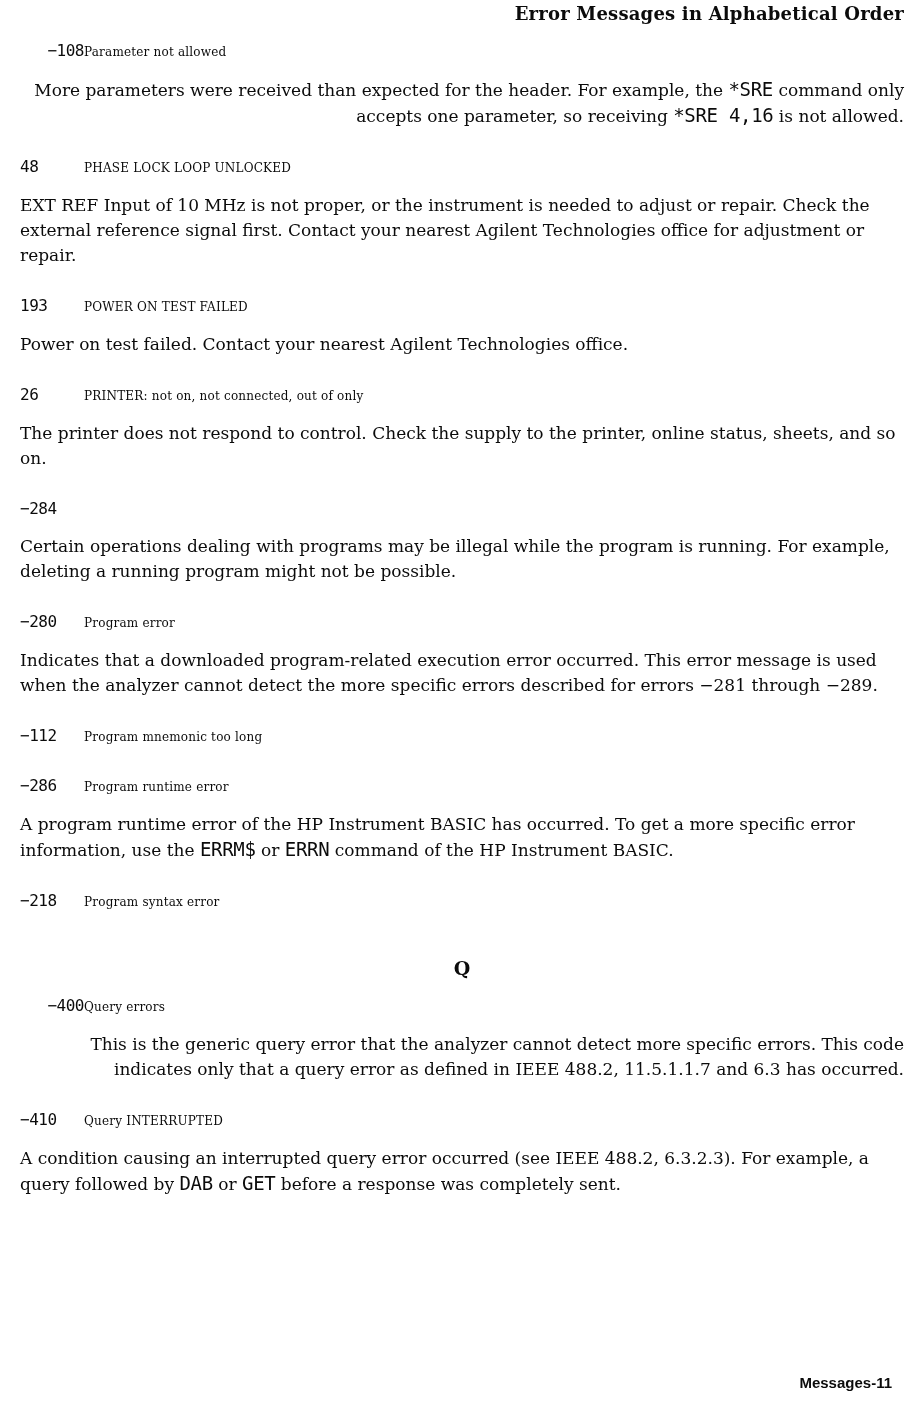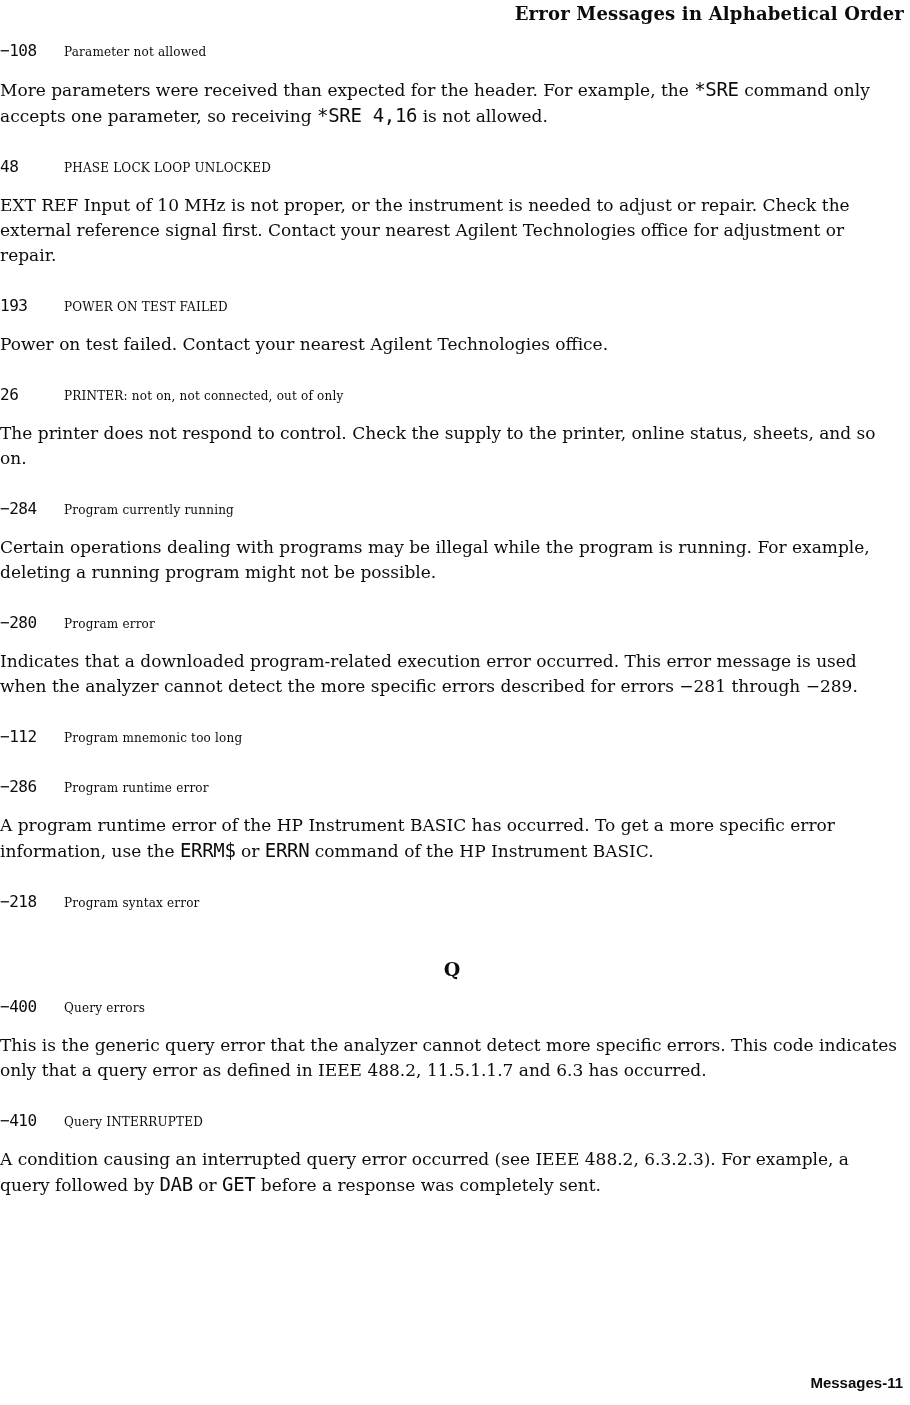--- a/index.html
+++ b/index.html
@@ -9,40 +9,40 @@
     color: #0b0b0b;
   }
   body {
     width: 910px;
     height: 1405px;
     position: relative;
     font-family: "DejaVu Serif", serif;
     overflow: hidden;
   }
   .page {
-    padding: 3px 6px 0 0;
+    padding: 3px 6px 0 20px;
   }
   .doc-header {
     text-align: right;
     font-weight: bold;
     font-size: 18px;
     line-height: 22px;
     margin-bottom: 15px;
     letter-spacing: 0.2px;
   }
   .letter-divider {
     text-align: center;
     font-weight: bold;
     font-size: 19px;
     line-height: 22px;
     margin: 44px 0 16px 0;
   }
   section[data-name="letter-section"] { margin: 0; }
   [data-name="section-entries"] .entry { margin-top: 27px; }
-  [data-name="section-entries"] .entry:first-child { margin-top: 0; }
+  [data-name="section-entries"] .entry:first-child { margin-top: 0; text-align: right; }
   .entry-heading {
     display: flex;
     align-items: baseline;
     margin: 0 0 14px 0;
     line-height: 22px;
   }
   .entry-code {
     flex: 0 0 64px;
     font-family: "DejaVu Sans Mono", monospace;
     font-size: 16px;
@@ -61,21 +61,21 @@
     max-width: 902px;
   }
   .mono {
     font-family: "DejaVu Sans Mono", monospace;
     font-size: 19px;
     letter-spacing: -0.3px;
   }
   .doc-footer {
     position: absolute;
     top: 1374px;
-    right: 7px;
+    right: 18px;
     font-family: "Liberation Sans", sans-serif;
     font-weight: bold;
     font-size: 15px;
     text-align: center;
   }
 </style>
 </head>
 <body>
 
 <div class="page" data-name="manual-page">
@@ -113,21 +113,20 @@
     <div class="entry-heading" data-name="entry-heading">
       <span class="entry-code" data-name="error-code">26</span>
       <span class="entry-title" data-name="error-title">PRINTER: not on, not connected, out of only</span>
     </div>
     <p class="entry-body" data-name="entry-body"><span data-name="body-text-run">The printer does not respond to control. Check the supply to the printer, online status, sheets, and so on.</span></p>
   </article>
 
   <article class="entry" data-name="error-entry">
     <div class="entry-heading" data-name="entry-heading">
       <span class="entry-code" data-name="error-code">−284</span>
-      <span class="entry-title" data-name="error-title">Program currently running</span>
     </div>
     <p class="entry-body" data-name="entry-body"><span data-name="body-text-run">Certain operations dealing with programs may be illegal while the program is running. For example, deleting a running program might not be possible.</span></p>
   </article>
 
   <article class="entry" data-name="error-entry">
     <div class="entry-heading" data-name="entry-heading">
       <span class="entry-code" data-name="error-code">−280</span>
       <span class="entry-title" data-name="error-title">Program error</span>
     </div>
     <p class="entry-body" data-name="entry-body"><span data-name="body-text-run">Indicates that a downloaded program-related execution error occurred. This error message is used when the analyzer cannot detect the more specific errors described for errors −281 through −289.</span></p>

